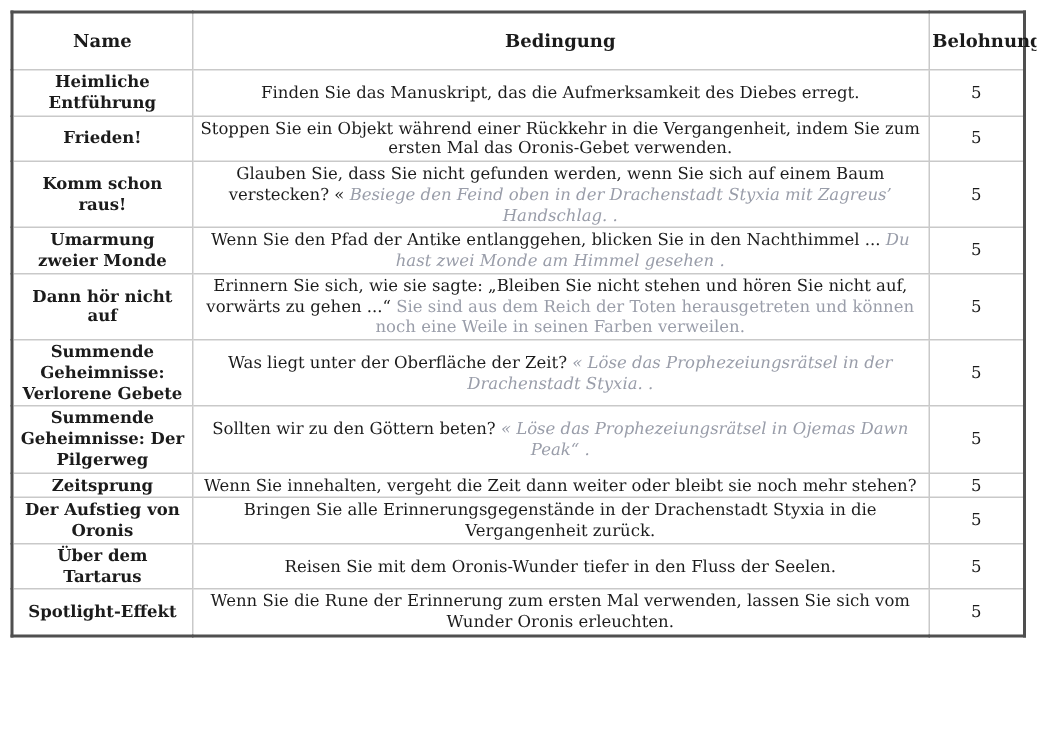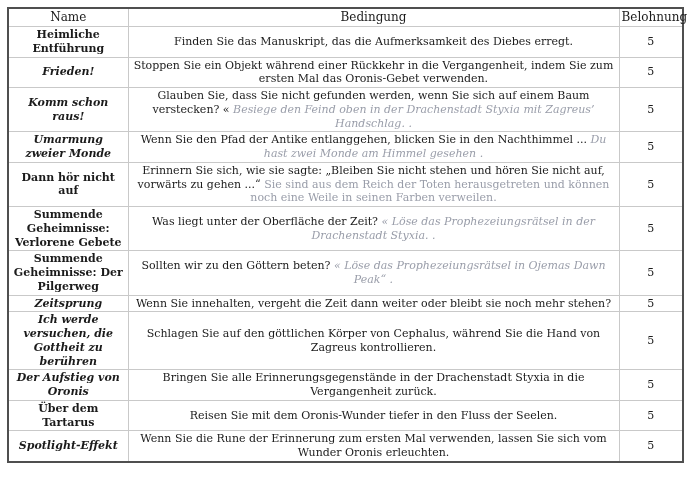--- a/index.html
+++ b/index.html
@@ -23,29 +23,29 @@
     border: 1px solid var(--border-inner, #c9c9c9);
     text-align: center;
     vertical-align: middle;
     font-size: 11px;
     line-height: 1.25;
     padding: 1px 4px;
     overflow-wrap: break-word;
   }
   th {
     font-size: 12px;
-    font-weight: normal;
-    padding: 1px 2px;
+    font-weight: bold;
+    padding: 11px 2px;
     white-space: nowrap;
   }
   col.col-name   { width: 120px; }
   col.col-cond   { width: auto;  }
   col.col-reward { width: 64px;  }
   td.name-cell       { font-weight: bold; }
-  td.name-cell.bold  { font-weight: bold; font-style: italic; }
+  td.name-cell.bold  { font-weight: bold; }
   .seg-normal        { color: var(--text, #1b1b1b); }
   .seg-quote-italic  { color: var(--quote, #999da9); font-style: italic; }
   .seg-quote-plain   { color: var(--quote, #999da9); }
   td.reward-cell     { font-size: 11px; }
 </style>
 </head>
 <body>
 
 <table class="achievements">
   <colgroup>
@@ -95,25 +95,20 @@
         <td class="name-cell">Summende Geheimnisse: Der Pilgerweg</td>
         <td class="cond-cell"><span class="seg-normal">Sollten wir zu den Göttern beten? </span><span class="seg-quote-italic">« Löse das Prophezeiungsrätsel in Ojemas Dawn Peak“ .</span></td>
         <td class="reward-cell">5</td>
       </tr>
       <tr>
         <td class="name-cell bold">Zeitsprung</td>
         <td class="cond-cell"><span class="seg-normal">Wenn Sie innehalten, vergeht die Zeit dann weiter oder bleibt sie noch mehr stehen?</span></td>
         <td class="reward-cell">5</td>
       </tr>
       <tr>
-        <td class="name-cell bold">Ich werde versuchen, die Gottheit zu berühren</td>
-        <td class="cond-cell"><span class="seg-normal">Schlagen Sie auf den göttlichen Körper von Cephalus, während Sie die Hand von Zagreus kontrollieren.</span></td>
-        <td class="reward-cell">5</td>
-      </tr>
-      <tr>
         <td class="name-cell bold">Der Aufstieg von Oronis</td>
         <td class="cond-cell"><span class="seg-normal">Bringen Sie alle Erinnerungsgegenstände in der Drachenstadt Styxia in die Vergangenheit zurück.</span></td>
         <td class="reward-cell">5</td>
       </tr>
       <tr>
         <td class="name-cell">Über dem Tartarus</td>
         <td class="cond-cell"><span class="seg-normal">Reisen Sie mit dem Oronis-Wunder tiefer in den Fluss der Seelen.</span></td>
         <td class="reward-cell">5</td>
       </tr>
       <tr>

